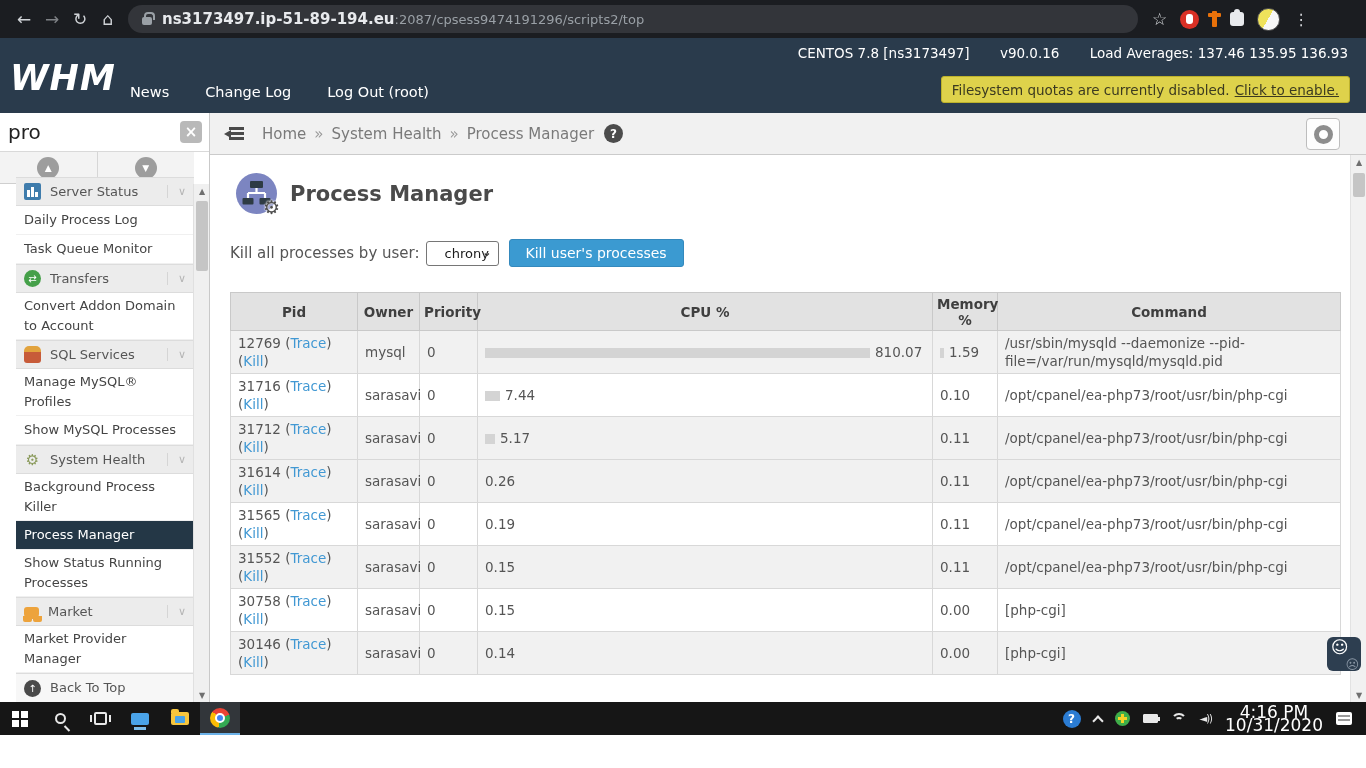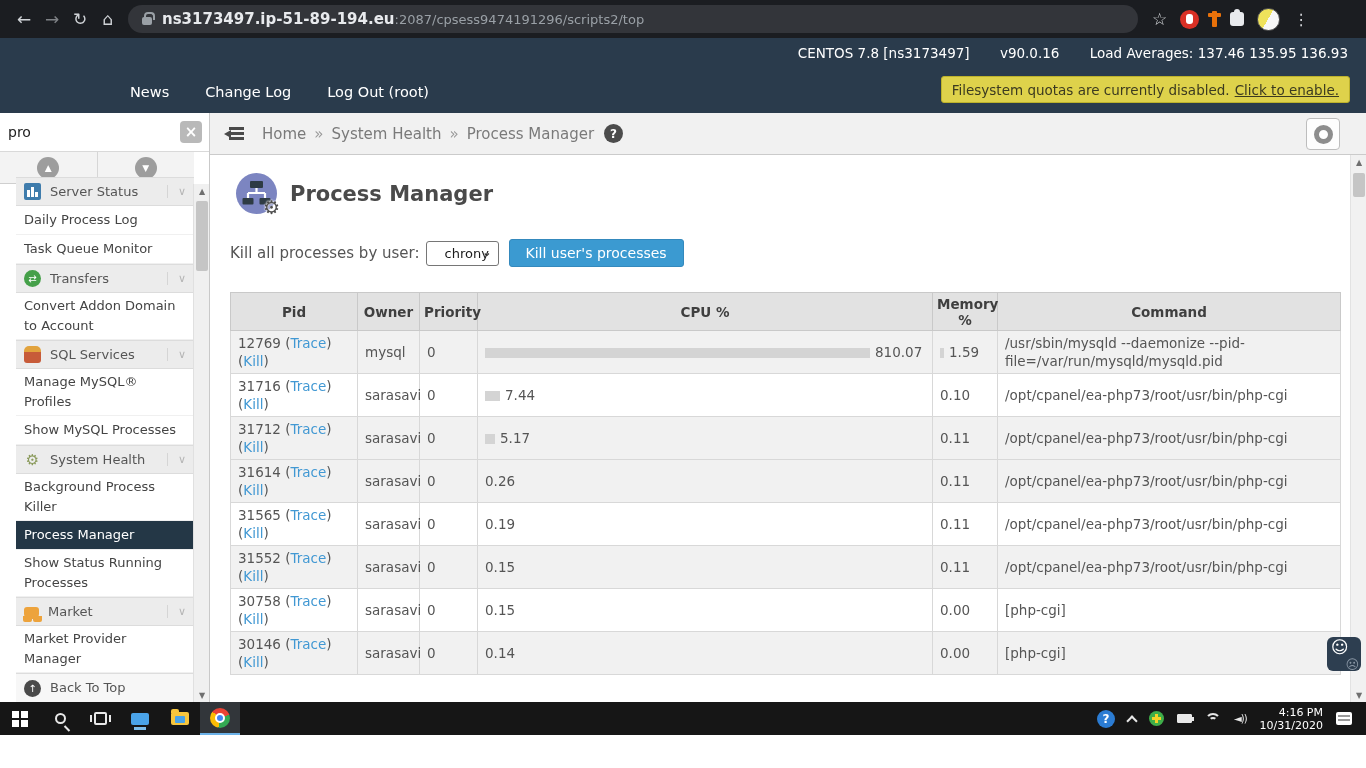--- a/index.html
+++ b/index.html
@@ -43,21 +43,21 @@
   .quota-banner { position:absolute; top:38px; right:16px; height:27px; background:#ded24b;
     border:1px solid #bdb22c; border-radius:3px; display:flex; align-items:center;
     padding:0 10px; font-size:13.5px; color:#3b3a20; }
   .quota-banner a { color:#3b3a20; text-decoration:underline; margin-left:5px; }
 
   
   .sidebar { position:absolute; top:113px; left:0; width:210px; height:589px; background:#fff;
     border-right:1px solid #c9c9c9; overflow:hidden; }
   .search-row { position:absolute; top:0; left:0; width:210px; height:39px; background:#fff;
     border-bottom:1px solid #d9d9d9; display:flex; align-items:center; padding:0 8px; }
-  .search-input { flex:1; font-size:14px; color:#222; }
+  .search-input { flex:1; font-size:20px; color:#222; }
   .clear-btn { width:22px; height:22px; background:#b9b9b9; border-radius:4px; color:#fff;
     display:flex; align-items:center; justify-content:center; font-size:15px; font-weight:bold; }
   .result-nav { position:absolute; top:39px; left:0; width:194px; height:32px; background:#f3f3f3;
     border-bottom:1px solid #cfcfcf; display:flex; }
   .result-cell { flex:1; display:flex; align-items:center; justify-content:center; border-right:1px solid #d6d6d6; }
   .result-cell:last-child { border-right:none; }
   .circ-btn { width:22px; height:22px; border-radius:50%; background:#9d9d9d; color:#fff;
     font-size:9px; display:flex; align-items:center; justify-content:center; }
   .side-list { position:absolute; top:71px; left:0; width:194px; bottom:0; background:#fff;padding-left:16px; }
   .side-item { display:flex; align-items:center; min-height:29px; padding:3px 8px; font-size:13px; }
@@ -162,21 +162,21 @@
     linear-gradient(#f5d327,#f5d327) center/9px 3px no-repeat,
     linear-gradient(#f5d327,#f5d327) center/3px 9px no-repeat, #3fae49; }
   .battery-glyph { position:relative; width:15px; height:9px; border:1px solid #e8e8e8; border-radius:1px; background:#e8e8e8; }
   .battery-glyph:after { content:""; position:absolute; right:-3px; top:2px; width:2px; height:4px; background:#e8e8e8; }
   .wifi-glyph { position:relative; width:16px; height:11px; overflow:hidden; }
   .wifi-glyph .a1 { position:absolute; left:0; top:0; width:16px; height:16px; border:2px solid #e8e8e8;
     border-radius:50%; border-color:#e8e8e8 transparent transparent transparent; }
   .wifi-glyph .a2 { position:absolute; left:4px; top:4px; width:8px; height:8px; border:2px solid #e8e8e8;
     border-radius:50%; border-color:#e8e8e8 transparent transparent transparent; }
   .vol-glyph { color:#e8e8e8; font-size:10px; letter-spacing:-1px; }
-  .clock { color:#fff; font-size:11px; text-align:right; line-height:13px; }
+  .clock { color:#fff; font-size:17px; text-align:center; line-height:13px; }
   .notif-glyph { position:relative; width:16px; height:13px; background:#fff; border-radius:2px; }
   .notif-glyph:after { content:""; position:absolute; left:2px; top:3px; width:12px; height:2px; background:#9a9a9a; box-shadow:0 4px 0 #9a9a9a; }
 </style>
 </head>
 <body>
 
 <div class="screen">
 
   <div class="chrome-bar">
     <span class="nav-ico">←</span>
@@ -197,20 +197,21 @@
       <span class="dots">⋮</span>
     </div>
   </div>
 
   <div class="whm-header">
     <div class="server-line">
       <span>CENTOS 7.8 [ns3173497]</span>
       <span>v90.0.16</span>
       <span>Load Averages: 137.46 135.95 136.93</span>
     </div>
+    <div class="whm-logo">WHM</div>
     <div class="whm-nav">
       <a>News</a>
       <a>Change Log</a>
       <a>Log Out (root)</a>
     </div>
     <div class="quota-banner">
       <span>Filesystem quotas are currently disabled.</span>
       <a>Click to enable.</a>
     </div>
   </div>

